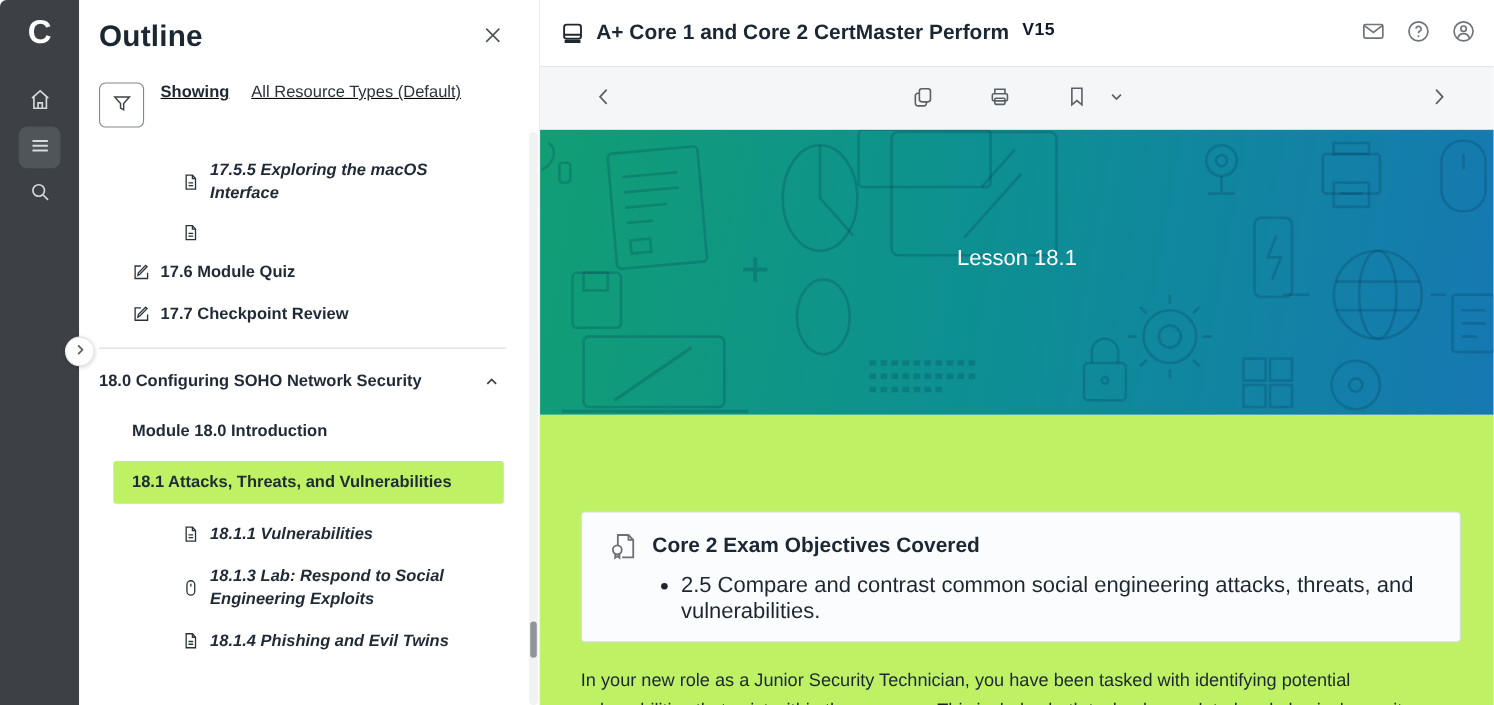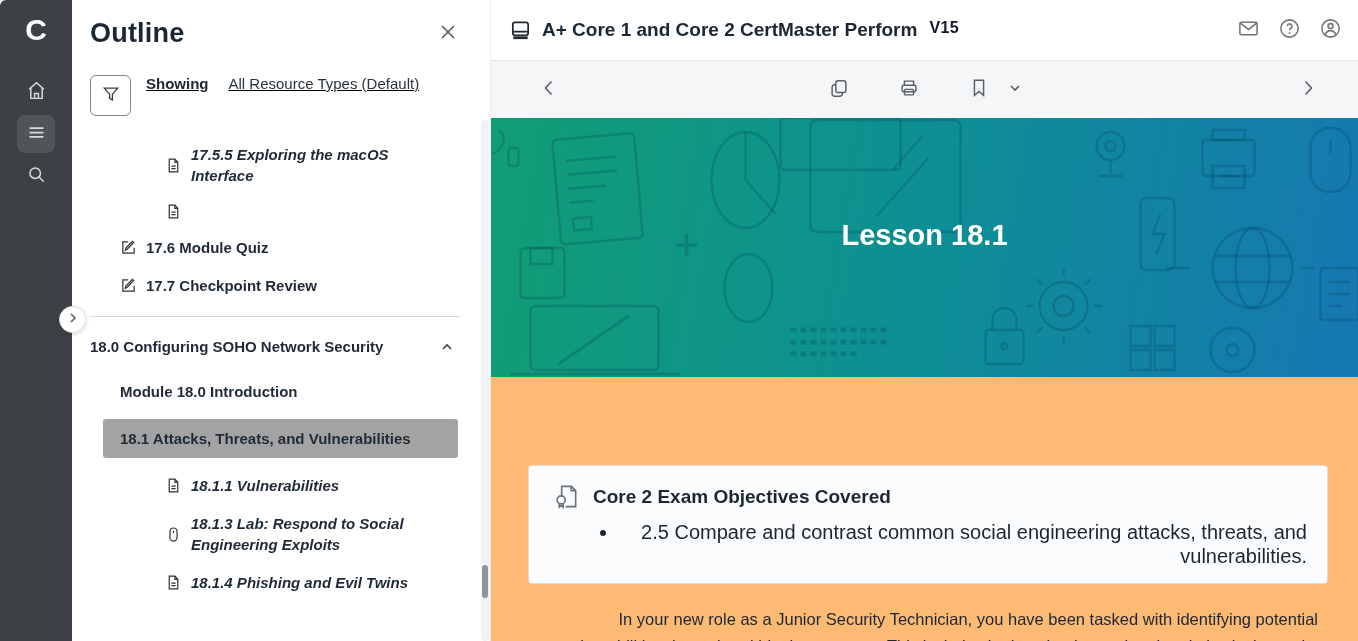--- a/index.html
+++ b/index.html
@@ -34,21 +34,21 @@
   .tree { margin-top:28px; }
   .tree-row { display:flex; align-items:center; gap:9px; font-size:15px; font-weight:600; color:#1f2a36; line-height:21px; margin-bottom:17px; cursor:pointer; }
   .tree-row .t-icon { flex:0 0 17px; color:#2a333c; display:flex; }
   .tree-row .t-icon svg { width:17px; height:17px; }
   .tree-row.indent-1 { padding-left:30px; }
   .tree-row.indent-2 { padding-left:75px; }
   .tree-row.indent-2 .t-label { max-width:262px;font-style:italic; }
   .tree-row.section { font-weight:700; justify-content:space-between; padding-left:0; margin-top:19px; margin-bottom:24px; }
   .tree-row.section .chev { color:#3c4247; margin-right:6px; display:flex; }
   .tree-row.section .chev svg { width:14px; height:14px; }
-  .tree-row.selected { background:#a3a3a3; border-radius:3px; margin-left:13px; margin-right:2px; padding:9px 10px 9px 17px; }
+  .tree-row.selected { background:#bef264; border-radius:3px; margin-left:13px; margin-right:2px; padding:9px 10px 9px 17px; }
   .tree-row.selected.indent-1 { padding-left:17px; }
   .tree-divider { height:1px; background:#d4d8db; margin:20px 0 0 0; }
 
   .outline-scrollbar { position:absolute; right:1px; top:120px; bottom:0; width:8px; background:#f1f2f3; border-radius:4px; }
   .outline-thumb { position:absolute; left:1px; top:445px; width:6px; height:33px; background:#8f9498; border-radius:3px; cursor:pointer; }
 
   
   .content { flex:1; height:100%; display:flex; flex-direction:column; background:#fff; border-left:1px solid #ebedee; }
   .content-header { height:61px; flex:0 0 61px; display:flex; align-items:center; justify-content:space-between; padding:0 16px 0 18px; border-bottom:1px solid #e3e6e8; background:#fff; }
   .course { display:flex; align-items:flex-start; gap:10px; }
@@ -68,25 +68,25 @@
   .tb-center { margin:0 auto; display:flex; align-items:center; }
   .tb-center .tb-btn { margin:0 24px; }
   .tb-center .tb-btn svg { width:22px; height:22px; }
   .tb-bookmark-group { display:flex; align-items:center; }
   .tb-bookmark-group .tb-caret { margin-left:-6px; }
   .tb-bookmark-group .tb-caret svg { width:14px; height:14px; }
 
   
   .banner { height:259px; flex:0 0 259px; position:relative; background:linear-gradient(100deg,#119e74 0%,#0d8f93 48%,#1678b2 100%); overflow:hidden; display:flex; flex-direction:column; align-items:center; justify-content:center; }
   .banner-pattern { position:absolute; inset:0; width:100%; height:100%; }
-  .banner-lesson { position:relative; color:#fff; font-size:29px; font-weight:700; margin-bottom:24px; z-index:2; }
+  .banner-lesson { position:relative; color:#fff; font-size:20px; font-weight:400; margin-bottom:24px; z-index:2; }
   .banner-title { position:relative; color:#fff; font-size:40px; font-weight:700; letter-spacing:.2px; z-index:2; }
 
   
-  .page-body { flex:1; background:#fdba74; padding:88px 0 0 37px; overflow:hidden;text-align:right; }
+  .page-body { flex:1; background:#bef264; padding:88px 0 0 37px; overflow:hidden; }
   .objectives { width:800px; border:1px solid #d8dde1; border-radius:4px; background:#fbfcfd; padding:17px 20px 15px 24px; }
   .obj-head { display:flex; align-items:center; gap:13px; }
   .obj-icon { color:#6b7176; display:flex; }
   .obj-icon svg { width:27px; height:27px; }
   .obj-title { font-size:19px; font-weight:700; color:#1b2733; }
   .obj-list { margin:10px 0 0 66px; }
   .obj-list li { font-size:20px; color:#1d2630; line-height:24px; }
   .intro { margin-top:22px; width:790px; font-size:16.5px; color:#1c2732; line-height:27px; }
 </style>
 </head>

